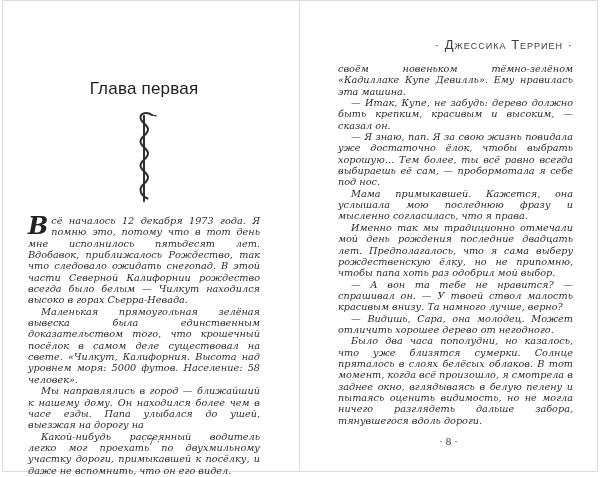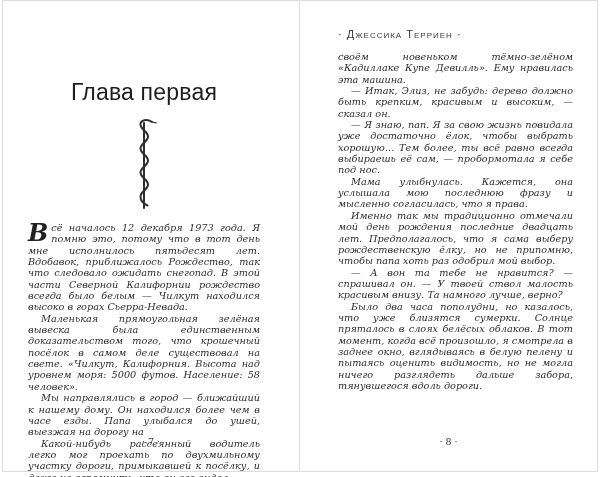--- a/index.html
+++ b/index.html
@@ -26,38 +26,38 @@
     position: absolute; top: 0; height: 100%;
     box-sizing: border-box;
   }
   .page-left  { left: 0;     width: 296px; padding: 0 39px 0 25px; }
   .page-right { left: 297px; width: 297px; padding: 0 24px 0 38px; }
 
   .chapter-title {
     margin-top: 78px;
     text-align: center;
     font-family: "Liberation Sans", sans-serif;
-    font-size: 23px;
+    font-size: 17px;
     font-weight: 400;
     color: #1e1e1e;
     letter-spacing: 0.2px;
   }
   .emblem-wrap {
     margin-top: 12px;
     text-align: center;
     height: 94px;
   }
   .emblem-wrap svg { display: inline-block; }
 
   .running-header {
-    margin-top: 27px;
-    text-align: left;
+    margin-top: 36px;
+    text-align: right;
     font-family: "Liberation Sans", sans-serif;
     font-variant: small-caps;
-    font-size: 11px;
+    font-size: 13px;
     letter-spacing: 1px;
     color: #3c3c3c;
   }
 
   .body-text {
     font-family: "DejaVu Serif", "Liberation Serif", serif;
     font-style: italic;
     font-size: 9.7px;
     line-height: 11.35px;
     text-align: justify;
@@ -125,24 +125,25 @@
     <div class="page-number">· 7 ·</div>
   </div>
 
   <div class="gutter"></div>
 
   <div class="page page-right">
     <div class="running-header">· Джессика Терриен ·</div>
 
     <div class="body-text body-text-right">
       <p class="no-indent">своём новеньком тёмно-зелёном «Кадиллаке Купе Девилль». Ему нравилась эта машина.</p>
-      <p>— Итак, Элиз, не забудь: дерево должно быть крепким, красивым и высоким, — сказал он.</p>
+      <p>— Итак, Купе, не забудь: дерево должно быть крепким, красивым и высоким, — сказал он.</p>
       <p>— Я знаю, пап. Я за свою жизнь повидала уже достаточно ёлок, чтобы выбрать хорошую… Тем более, ты всё равно всегда выбираешь её сам, — пробормотала я себе под нос.</p>
-      <p>Мама улыбнулась. Кажется, она услышала мою последнюю фразу и мысленно согласилась, что я права.</p>
+      <p>Мама примыкавшей. Кажется, она услышала мою последнюю фразу и мысленно согласилась, что я права.</p>
       <p>Именно так мы традиционно отмечали мой день рождения последние двадцать лет. Предполагалось, что я сама выберу рождественскую ёлку, но не припомню, чтобы папа хоть раз одобрил мой выбор.</p>
       <p>— А вон та тебе не нравится? — спрашивал он. — У твоей ствол малость красивым внизу. Та намного лучше, верно?</p>
+      <p>— Видишь, Сара, она молодец. Может отличить хорошее дерево от негодного.</p>
       <p>Было два часа пополудни, но казалось, что уже близятся сумерки. Солнце пряталось в слоях белёсых облаков. В тот момент, когда всё произошло, я смотрела в заднее окно, вглядываясь в белую пелену и пытаясь оценить видимость, но не могла ничего разглядеть дальше забора, тянувшегося вдоль дороги.</p>
     </div>
 
     <div class="page-number">· 8 ·</div>
   </div>
 
 </div>
 
 </body></html>

